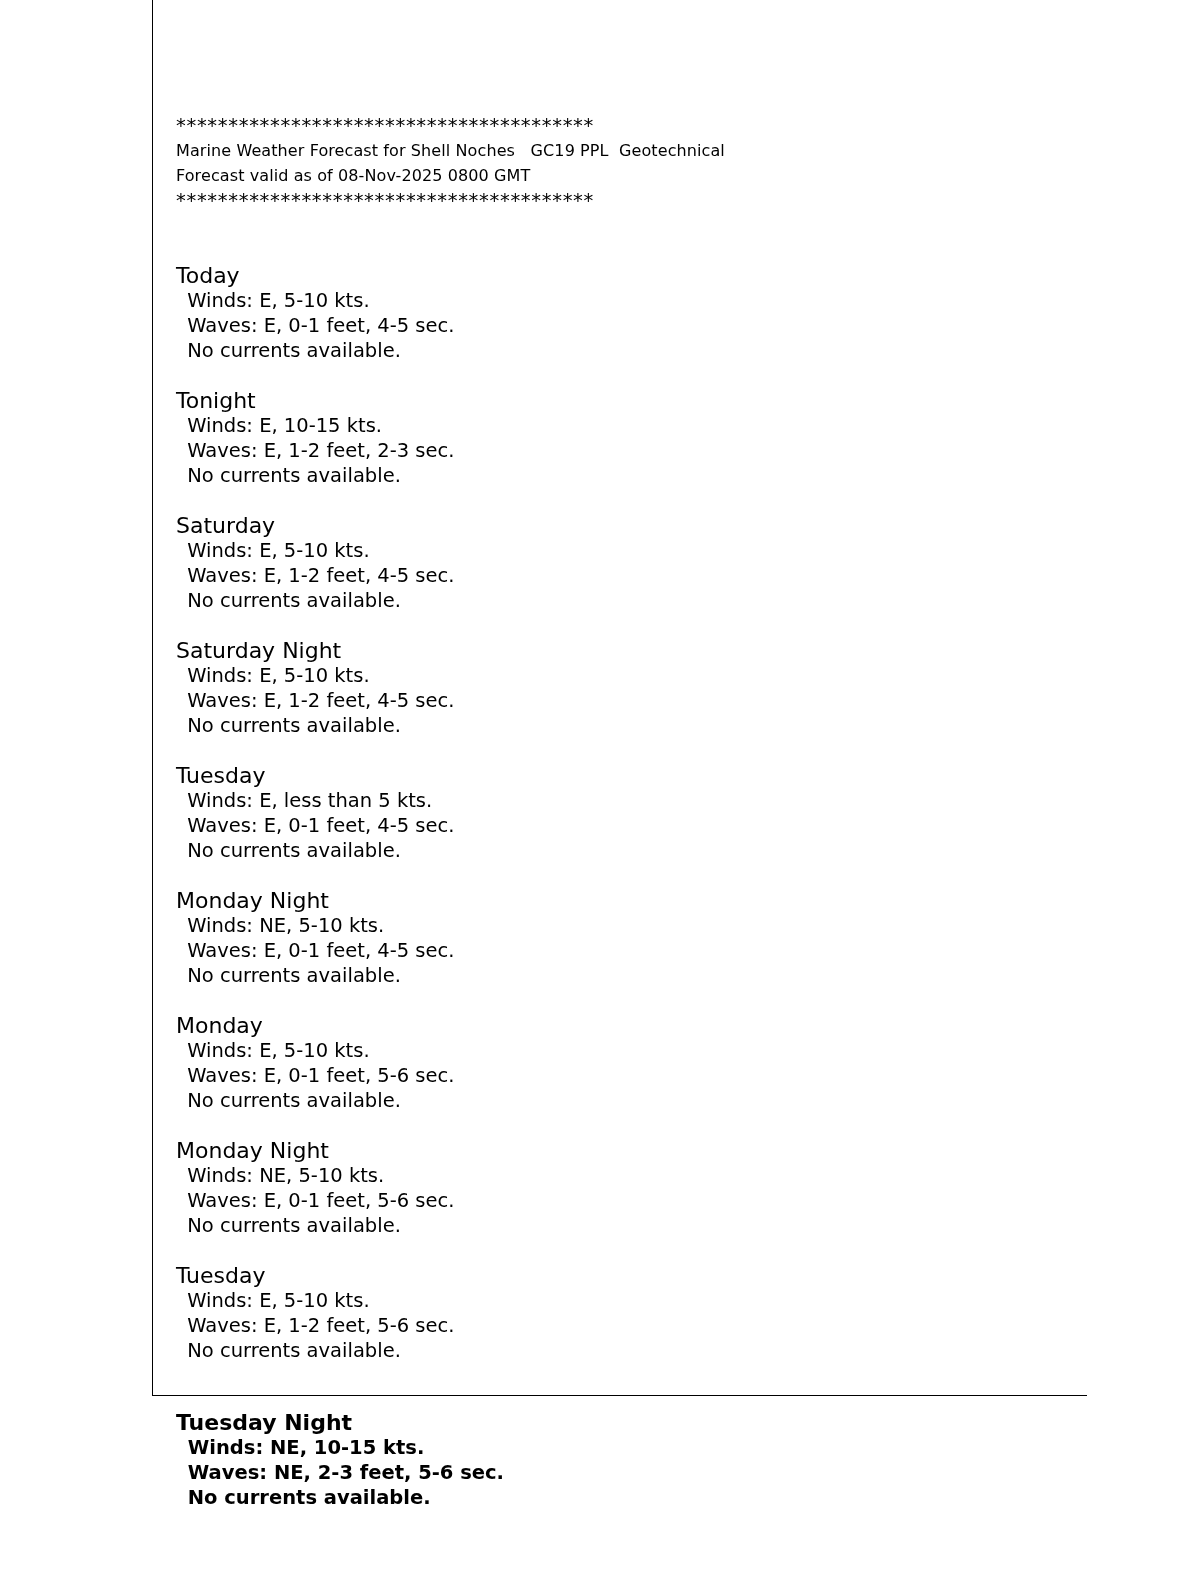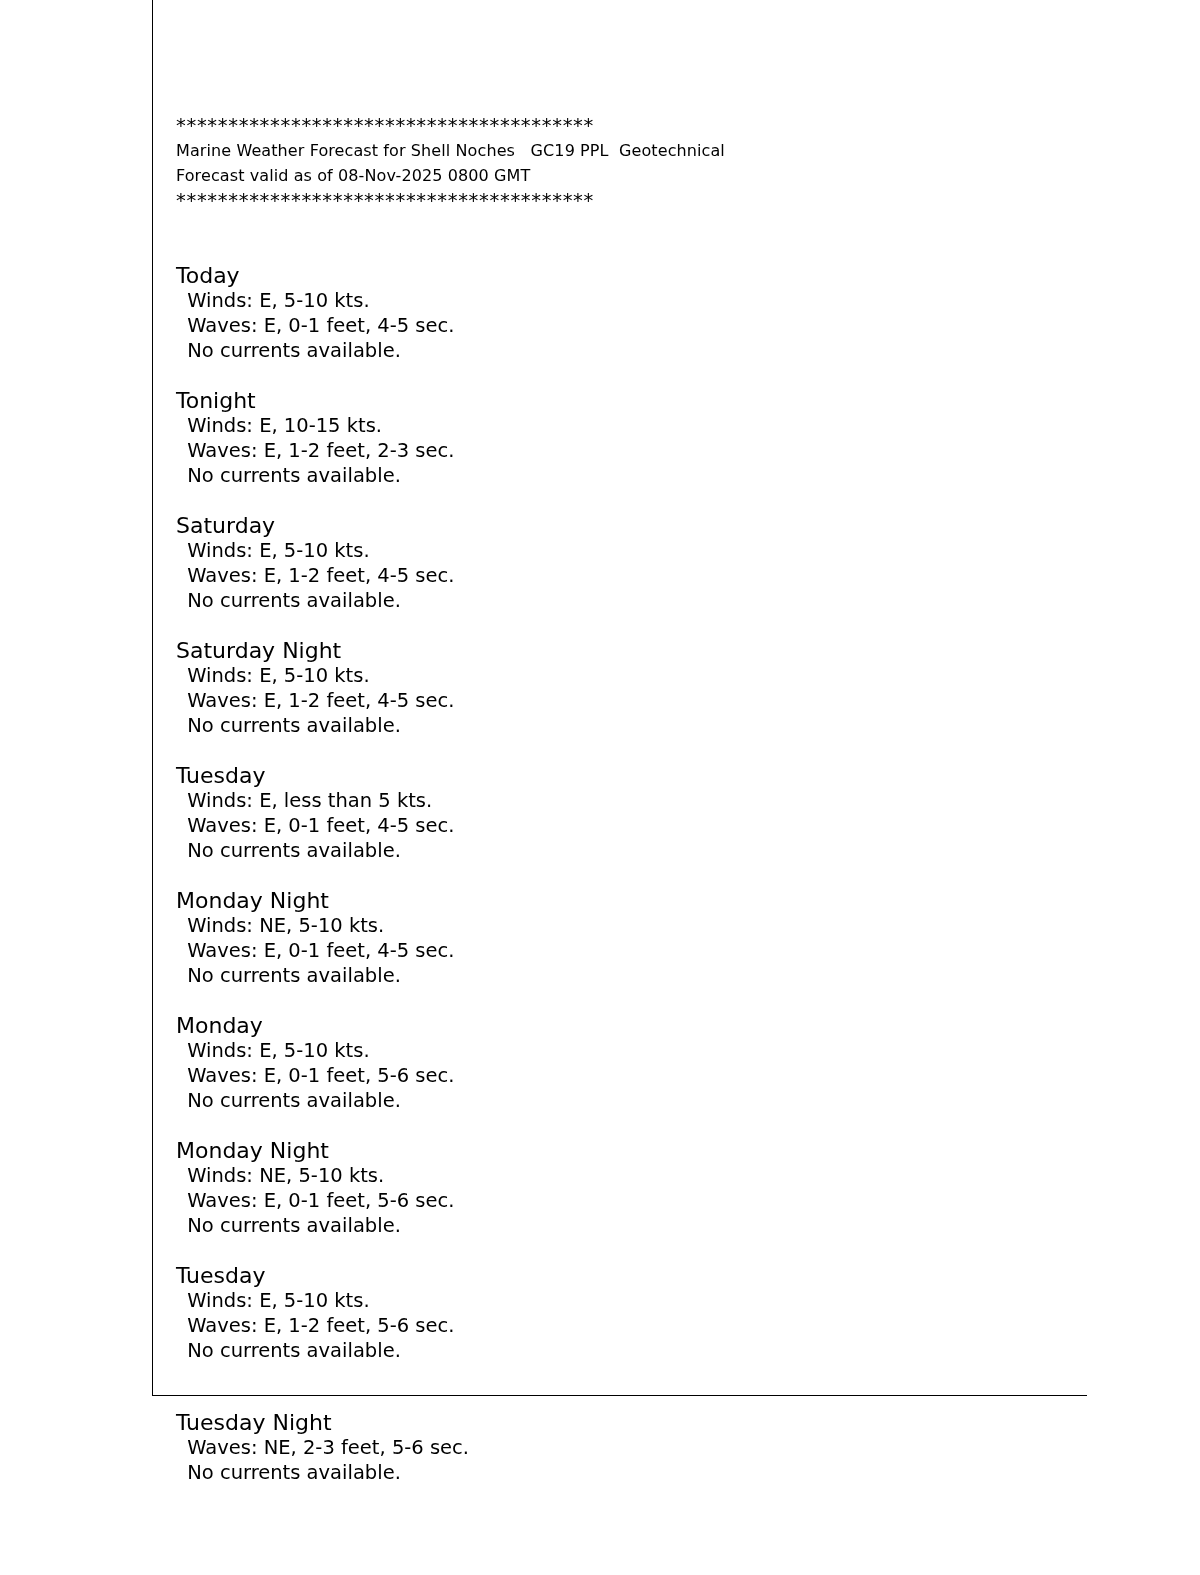--- a/index.html
+++ b/index.html
@@ -66,20 +66,21 @@
     font-size: 19.5px;
     line-height: 25px;
     white-space: pre;
     padding-left: 5px;
   }
   #after-frame {
     position: absolute;
     left: 176px;
     top: 1410px;
     width: 900px;
+    font-weight: bold;
   }
 </style>
 </head>
 <body>
 
 <div id="page">
 
   <div id="frame"></div>
 
   <div id="content">
@@ -163,18 +164,19 @@
       <div class="detail"> Winds: E, 5-10 kts.</div>
       <div class="detail"> Waves: E, 1-2 feet, 5-6 sec.</div>
       <div class="detail"> No currents available.</div>
     </div>
 
   </div>
 
   <div id="after-frame">
     <div class="block">
       <div class="period-name">Tuesday Night</div>
+      <div class="detail"> Winds: NE, 10-15 kts.</div>
       <div class="detail"> Waves: NE, 2-3 feet, 5-6 sec.</div>
       <div class="detail"> No currents available.</div>
     </div>
   </div>
 
 </div>
 
 </body></html>

